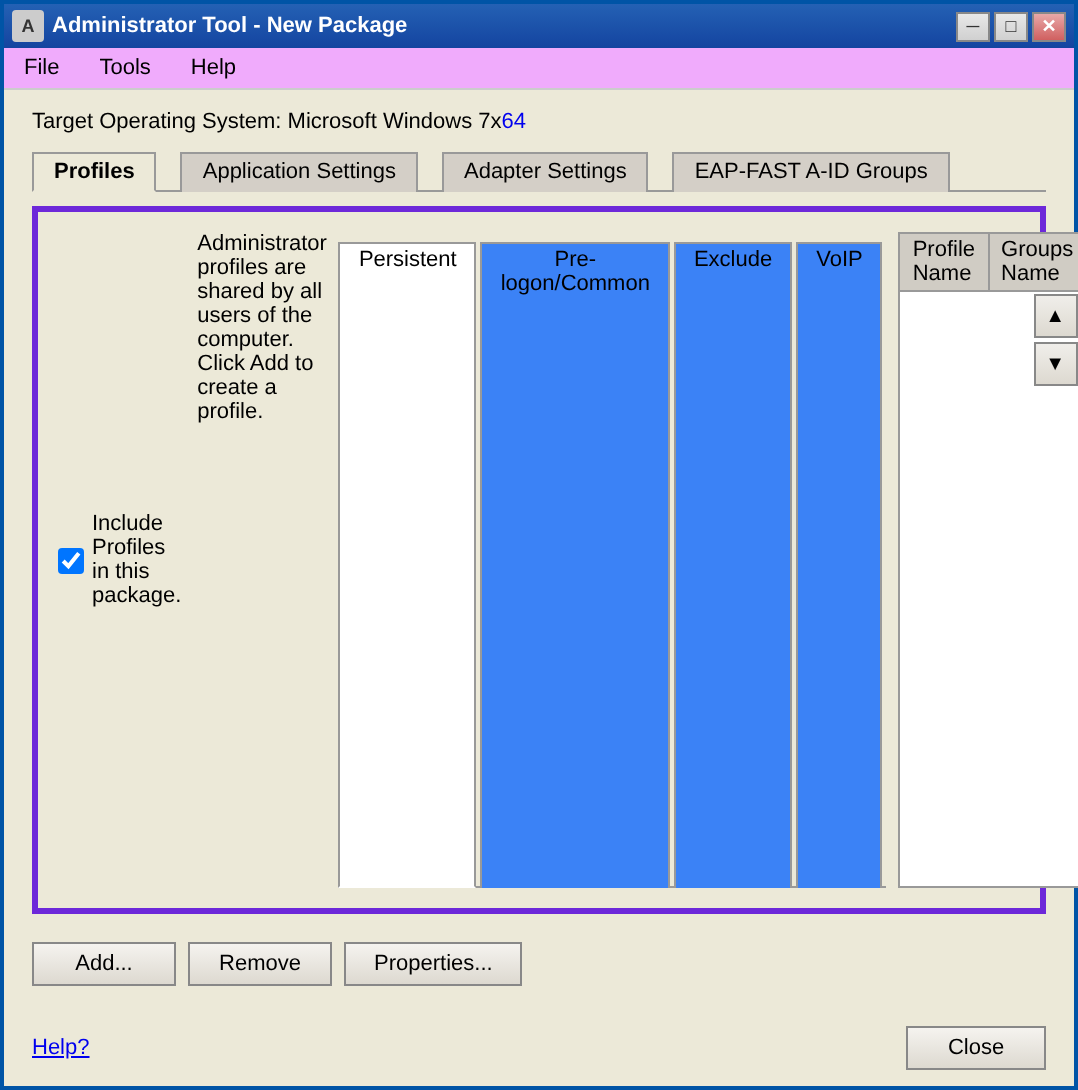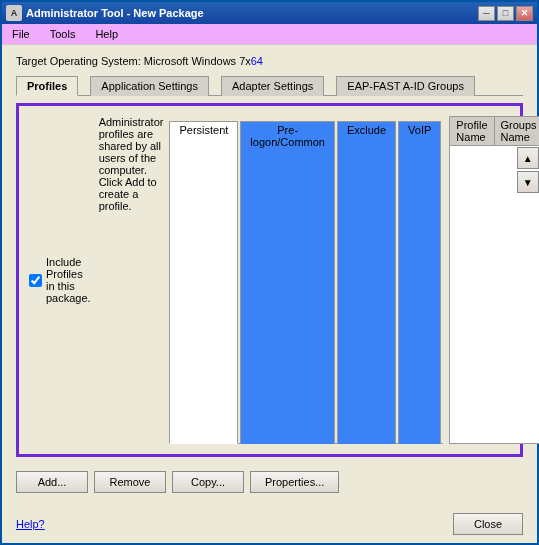--- a/index.html
+++ b/index.html
@@ -352,21 +352,20 @@
         <div class="scroll-buttons">
           <div class="scroll-btn">▲</div>
           <div class="scroll-btn">▼</div>
         </div>
       </div>
     </div>
 
     <div class="bottom-buttons">
       <button class="btn">Add...</button>
       <button class="btn">Remove</button>
-      <button class="btn">Copy...</button>
       <button class="btn">Properties...</button>
     </div>
   </div>
 
   <div class="footer">
     <a class="help-link">Help?</a>
     <button class="close-button">Close</button>
   </div>
 </div>
 

